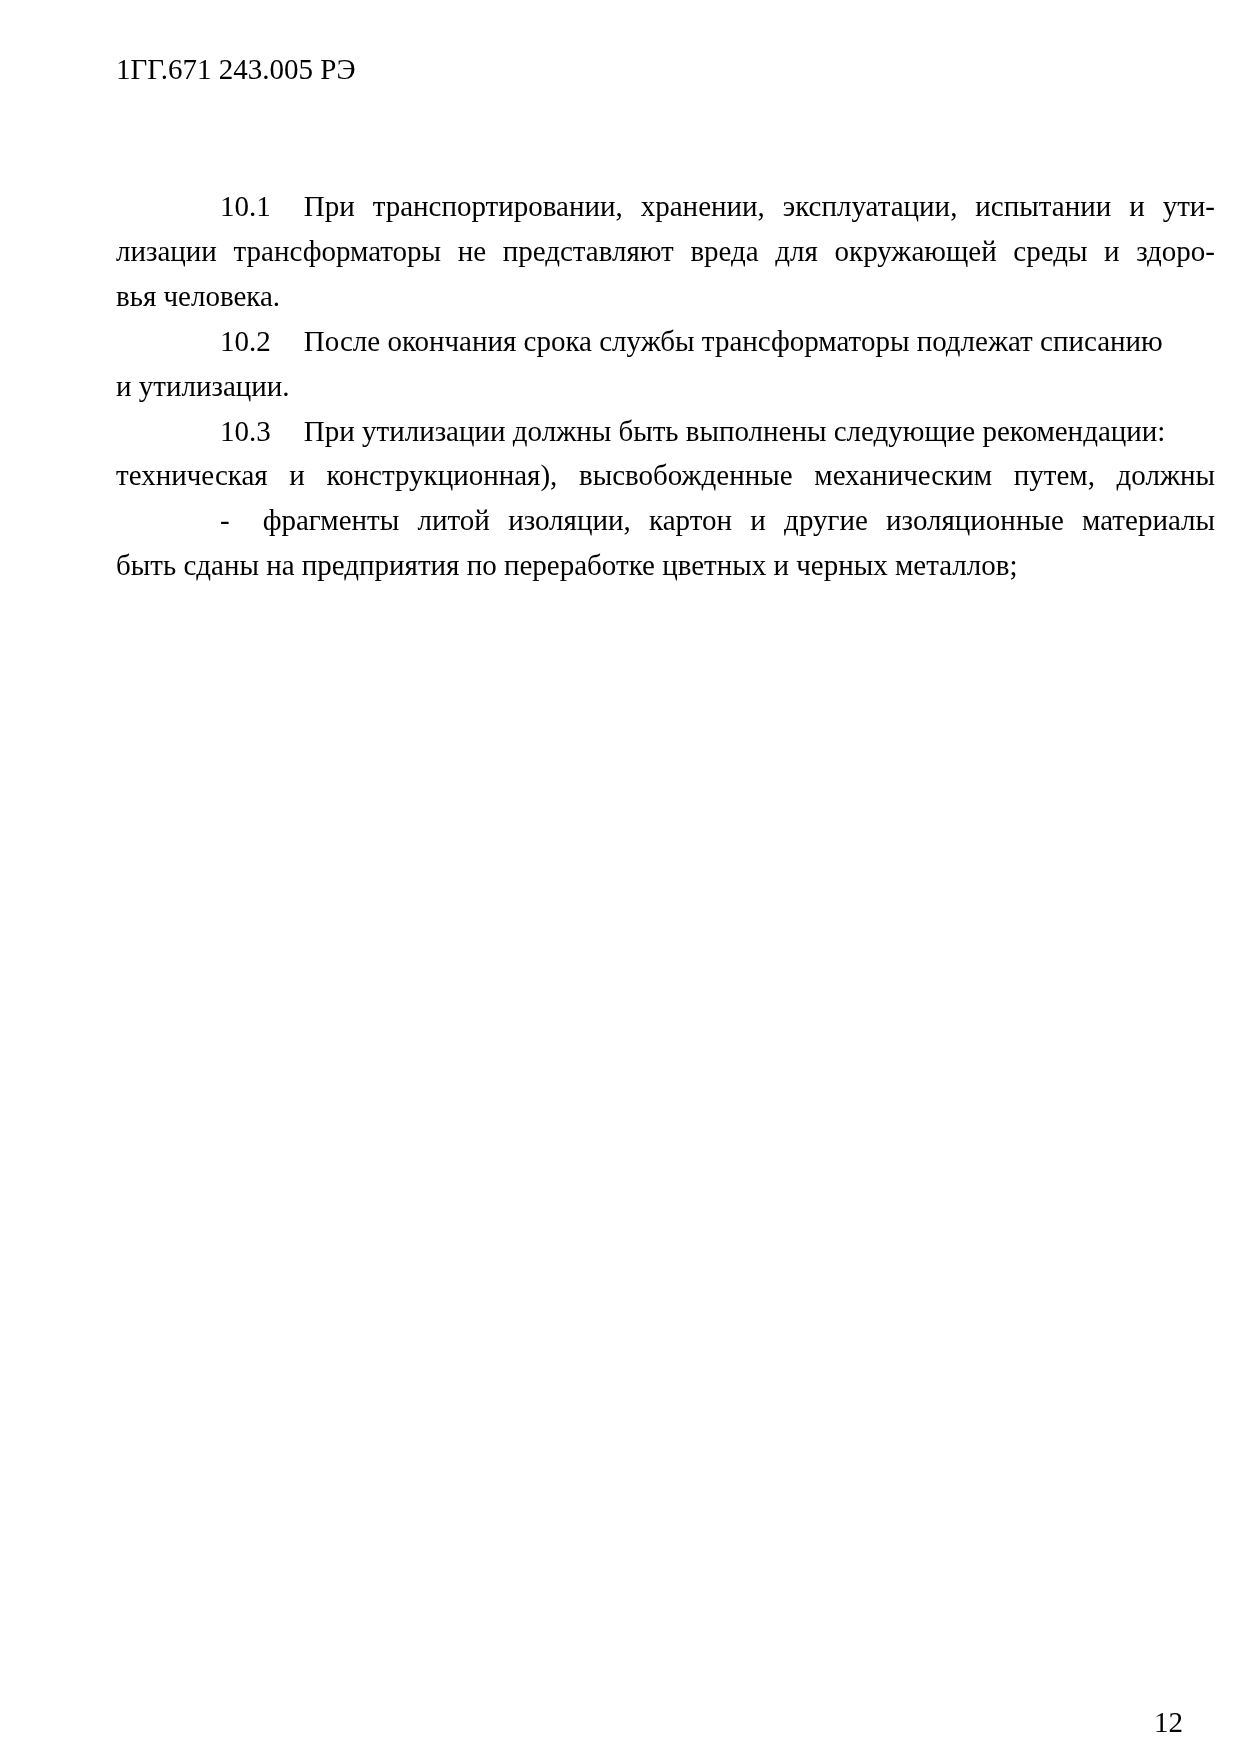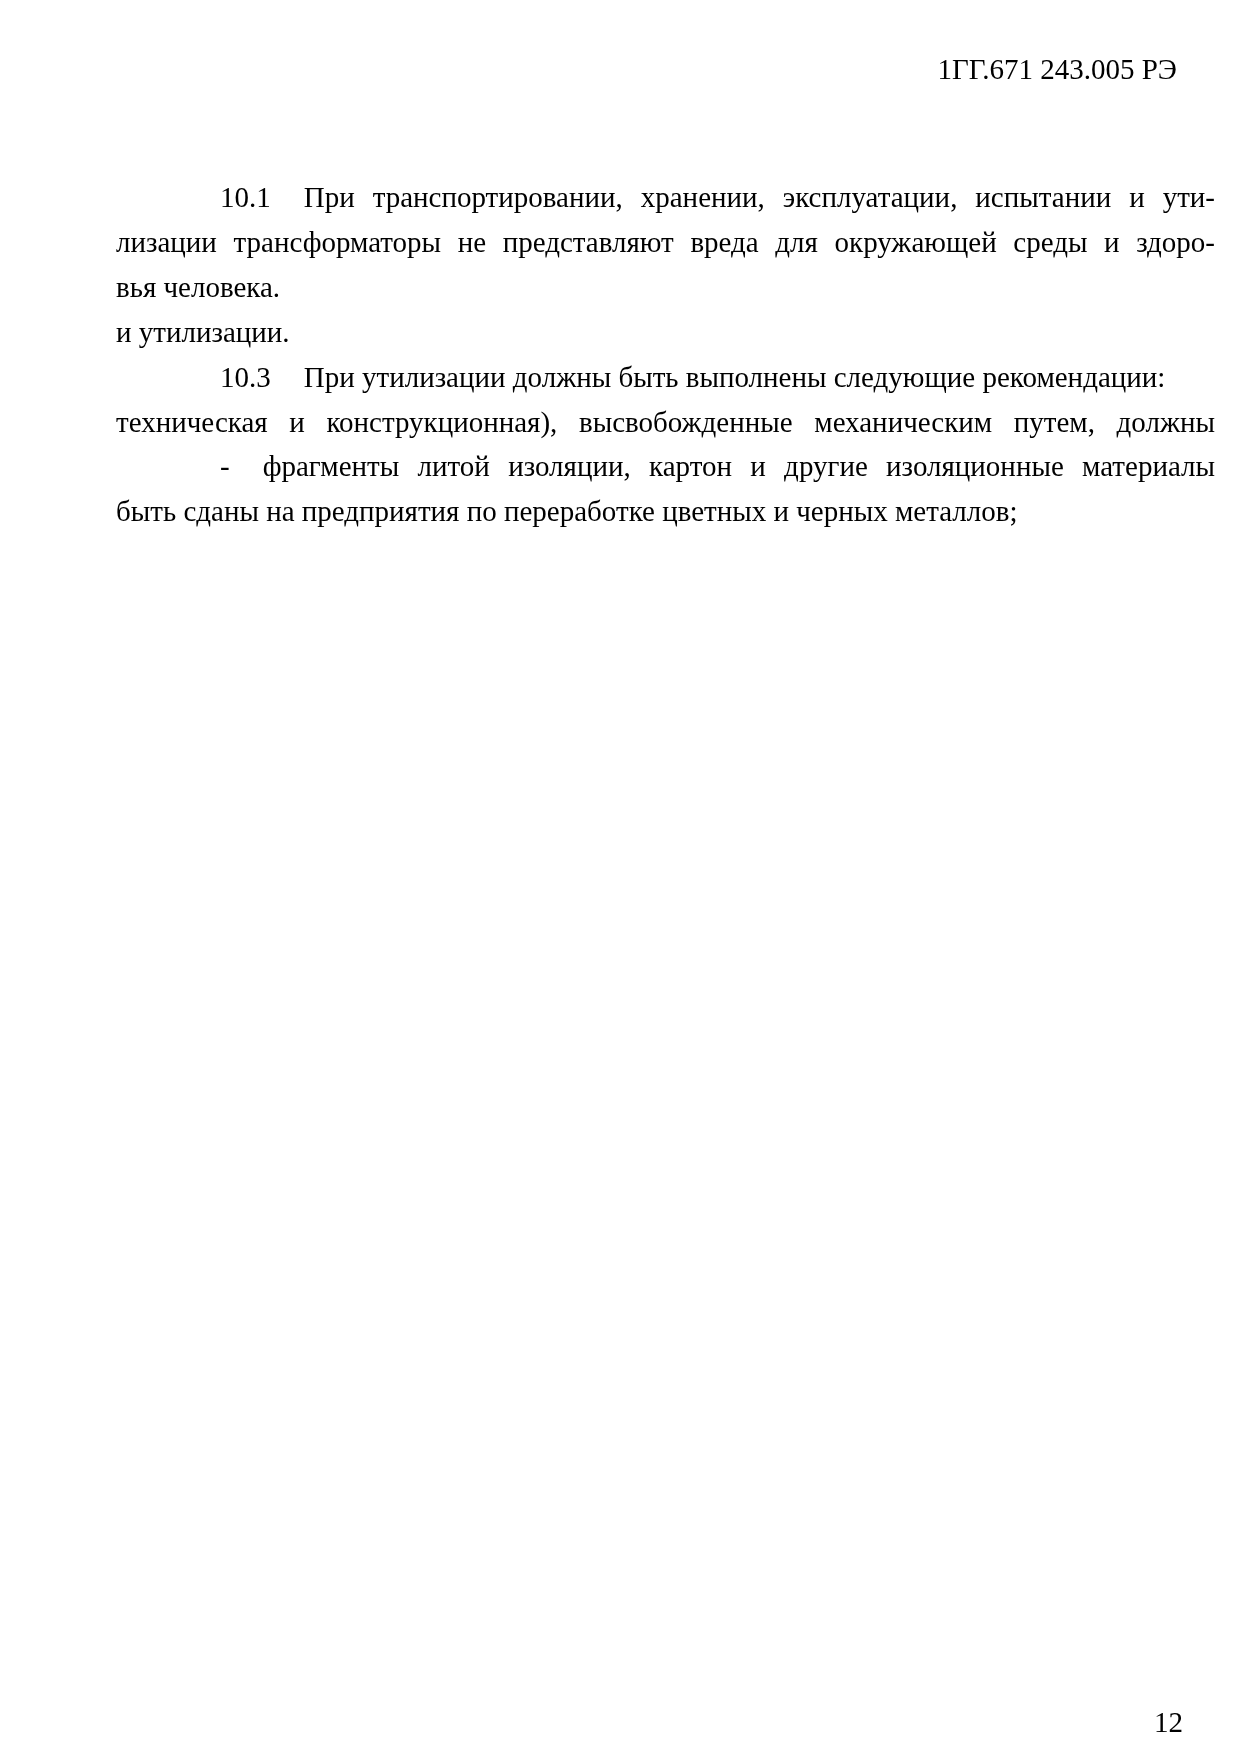--- a/index.html
+++ b/index.html
@@ -17,38 +17,37 @@
     font-size: 29px;
     overflow: hidden;
     margin: 0 auto;
   }
   .doc-code {
     position: absolute;
     top: 47px;
     left: 116px;
     width: 1061px;
     line-height: 44.9px;
-    text-align: right;
     white-space: nowrap;
   }
   .section-title {
     position: absolute;
     top: 105px;
     left: 116px;
     width: 1099px;
     line-height: 44.9px;
     text-align: center;
     white-space: nowrap;
   }
   .section-title .num {
     margin-right: 38px;
   }
   .body-text {
     position: absolute;
-    top: 175px;
+    top: 184px;
     left: 116px;
     width: 1099px;
   }
   .ln {
     line-height: 44.9px;
     text-align: left;
   }
   .ln.j {
     text-align: justify;
     text-align-last: justify;
@@ -76,20 +75,21 @@
 
   <div class="doc-code">1ГГ.671 243.005 РЭ</div>
 
 
   <div class="body-text">
 
     <div class="ln j indent"><span class="marker">10.1</span><span>При транспортировании, хранении, эксплуатации, испытании и ути-</span></div>
     <div class="ln j"><span>лизации трансформаторы не представляют вреда для окружающей среды и здоро-</span></div>
     <div class="ln"><span>вья человека.</span></div>
 
+    <div class="ln indent"><span class="marker">10.2</span><span>После окончания срока службы трансформаторы подлежат списанию</span></div>
     <div class="ln"><span>и утилизации.</span></div>
 
     <div class="ln indent"><span class="marker">10.3</span><span>При утилизации должны быть выполнены следующие рекомендации:</span></div>
 
     <div class="ln j"><span>техническая и конструкционная), высвобожденные механическим путем, должны</span></div>
     <div class="ln j indent"><span class="marker">-</span><span>фрагменты литой изоляции, картон и другие изоляционные материалы</span></div>
 
     <div class="ln"><span>быть сданы на предприятия по переработке цветных и черных металлов;</span></div>
 
   </div>

